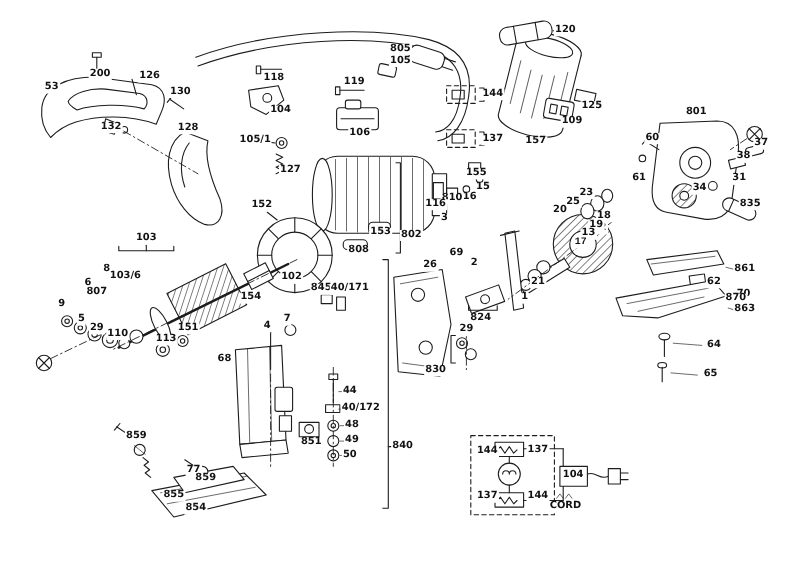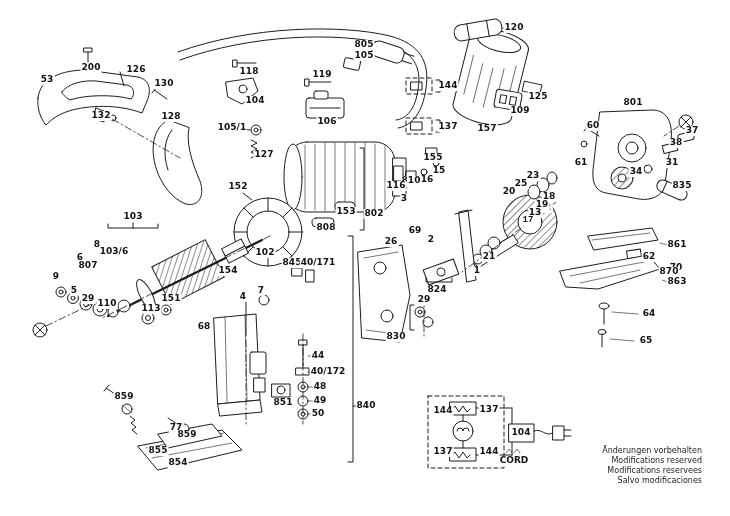--- a/index.html
+++ b/index.html
@@ -395,20 +395,14 @@
       <div class="plabel" style="left: 443px; top: 411px;">144</div>
       <div class="plabel" style="left: 489px; top: 410px;">137</div>
       <div class="plabel" style="left: 443px; top: 452px;">137</div>
       <div class="plabel" style="left: 489px; top: 452px;">144</div>
       <div class="plabel" style="left: 521px; top: 433px;">104</div>
       <div class="plabel" style="left: 514px; top: 461px;">CORD</div>
     </div>
 
 
 
-  <div class="ftr">
-    <div>Änderungen vorbehalten</div>
-    <div>Modifications reserved</div>
-    <div>Modifications reservees</div>
-    <div>Salvo modificaciones</div>
-  </div>
 
 </div>
 
 </body></html>

